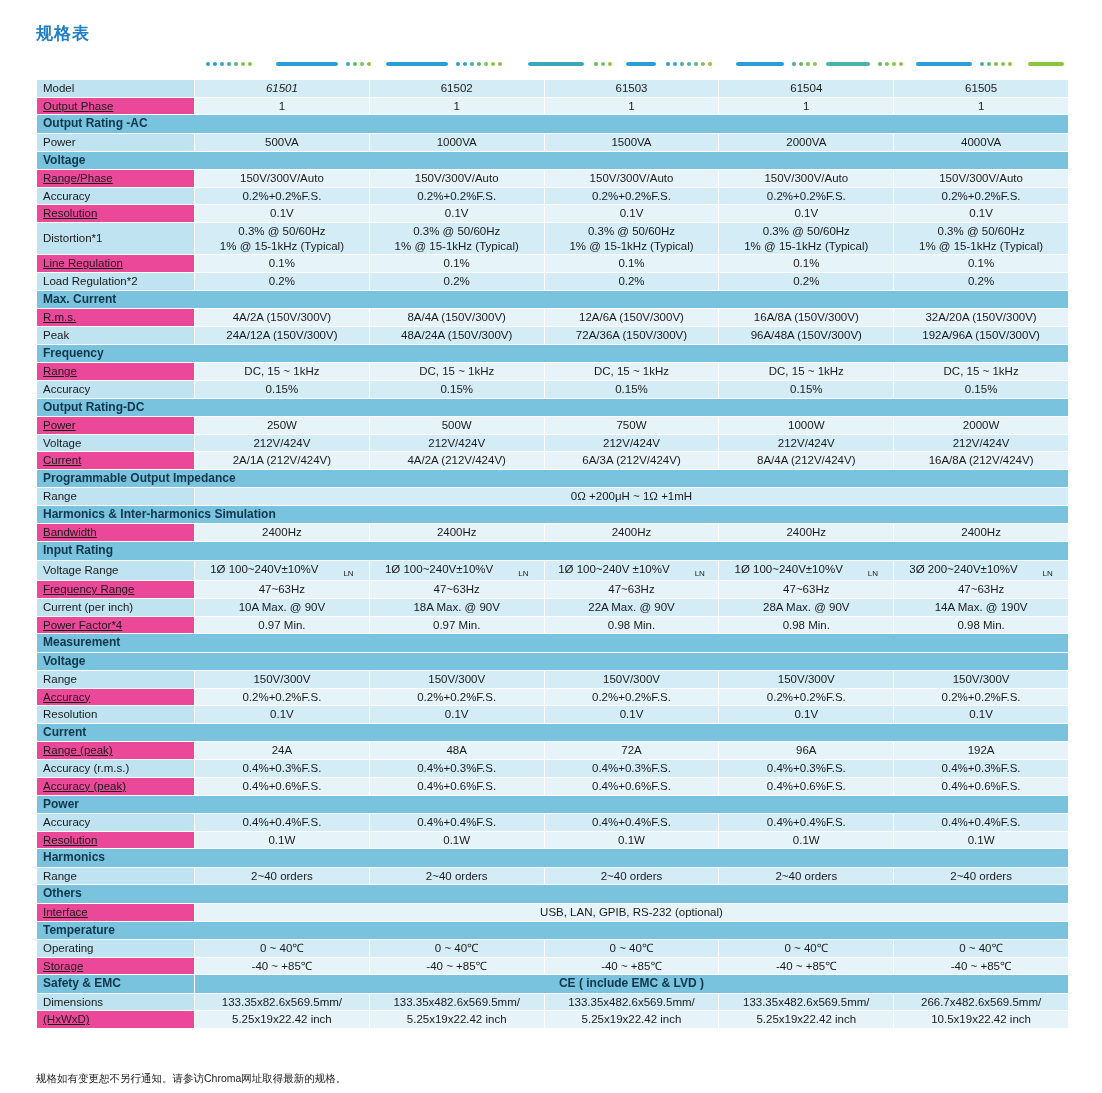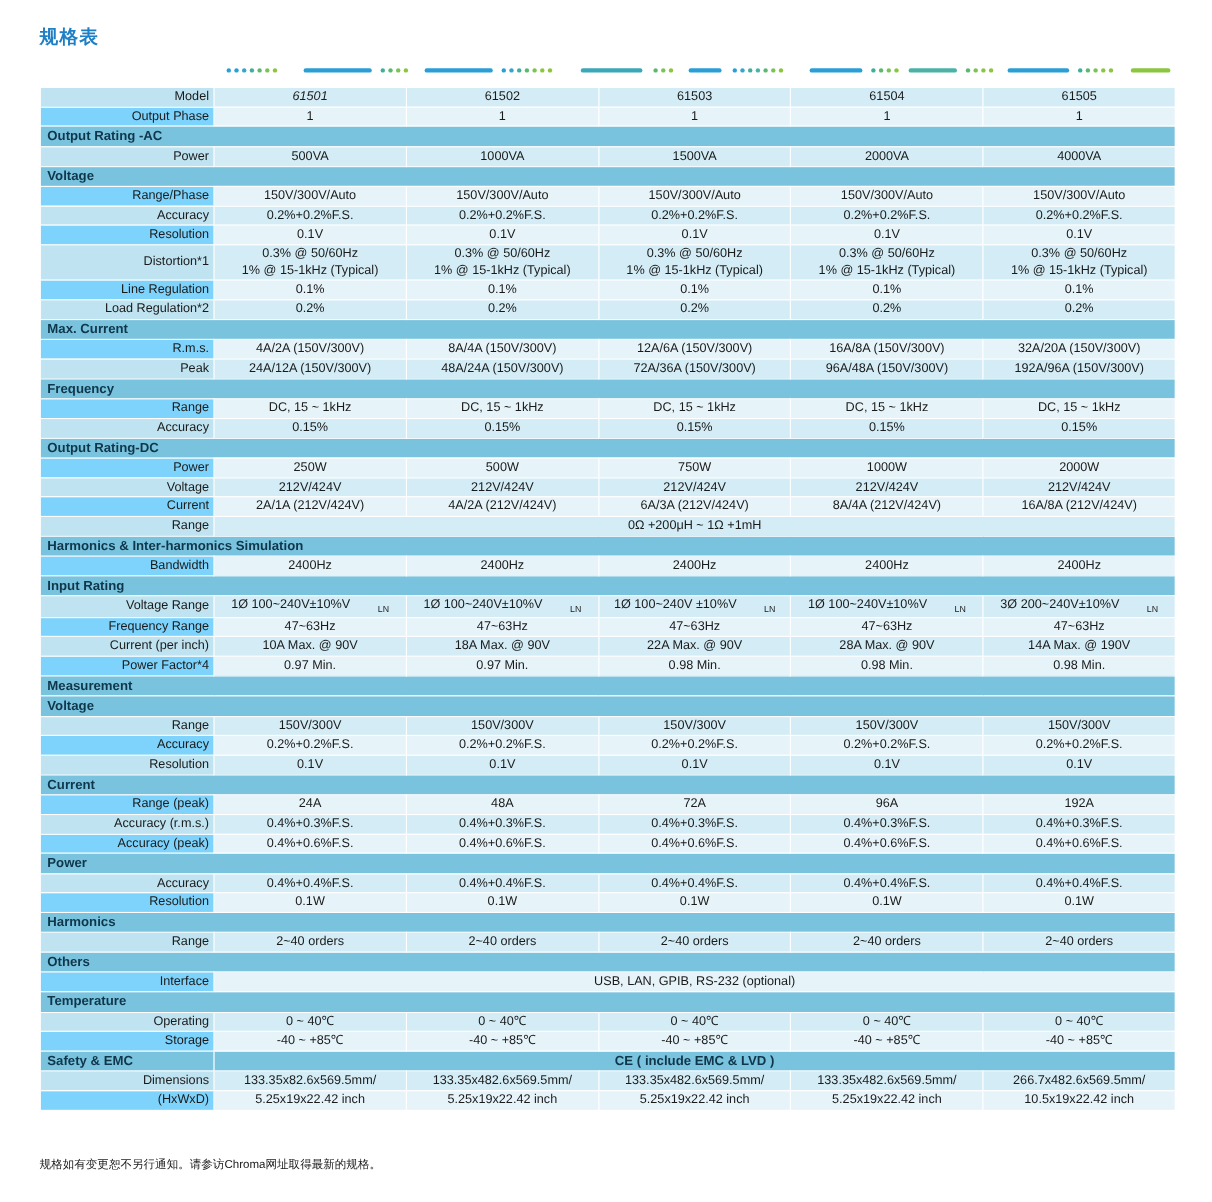--- a/index.html
+++ b/index.html
@@ -70,26 +70,26 @@
   tr.section td {
     background: #79c3de;
     color: #10364a;
     font-weight: bold;
     font-size: 12px;
     text-align: left;
     padding: 1px 6px;
   }
   tr.data td { background: #d3ecf5; text-align: center; }
   tr.data td.lbl {
-    text-align: right;
+    text-align: left;
     background: #bfe3f0;
     padding-left: 6px;
   }
   tr.alt td { background: #e6f4fa; }
-  tr.alt td.lbl { background: #7dd3fc; }
+  tr.alt td.lbl { background: #ec4899; text-decoration: underline; }
 
   td.span-all { text-align: center; }
   .two-line { line-height: 1.25; margin-left: 16px; }
   sub.ln {
     font-size: 8px;
     vertical-align: sub;
     margin-left: 25px;
   }
   .notes {
     margin: 7px 0 0 36px;
@@ -322,20 +322,23 @@
           <td>212V/424V</td>
         </tr>
         <tr class="data alt">
           <td class="lbl">Current</td>
           <td>2A/1A (212V/424V)</td>
           <td>4A/2A (212V/424V)</td>
           <td>6A/3A (212V/424V)</td>
           <td>8A/4A (212V/424V)</td>
           <td>16A/8A (212V/424V)</td>
         </tr>
+        <tr class="section">
+          <td colspan="6">Programmable Output Impedance</td>
+        </tr>
         <tr class="data">
           <td class="lbl">Range</td>
           <td colspan="5" class="span-all">0Ω +200μH ~ 1Ω +1mH</td>
         </tr>
         <tr class="section">
           <td colspan="6">Harmonics &amp; Inter-harmonics Simulation</td>
         </tr>
         <tr class="data alt">
           <td class="lbl">Bandwidth</td>
           <td>2400Hz</td>

